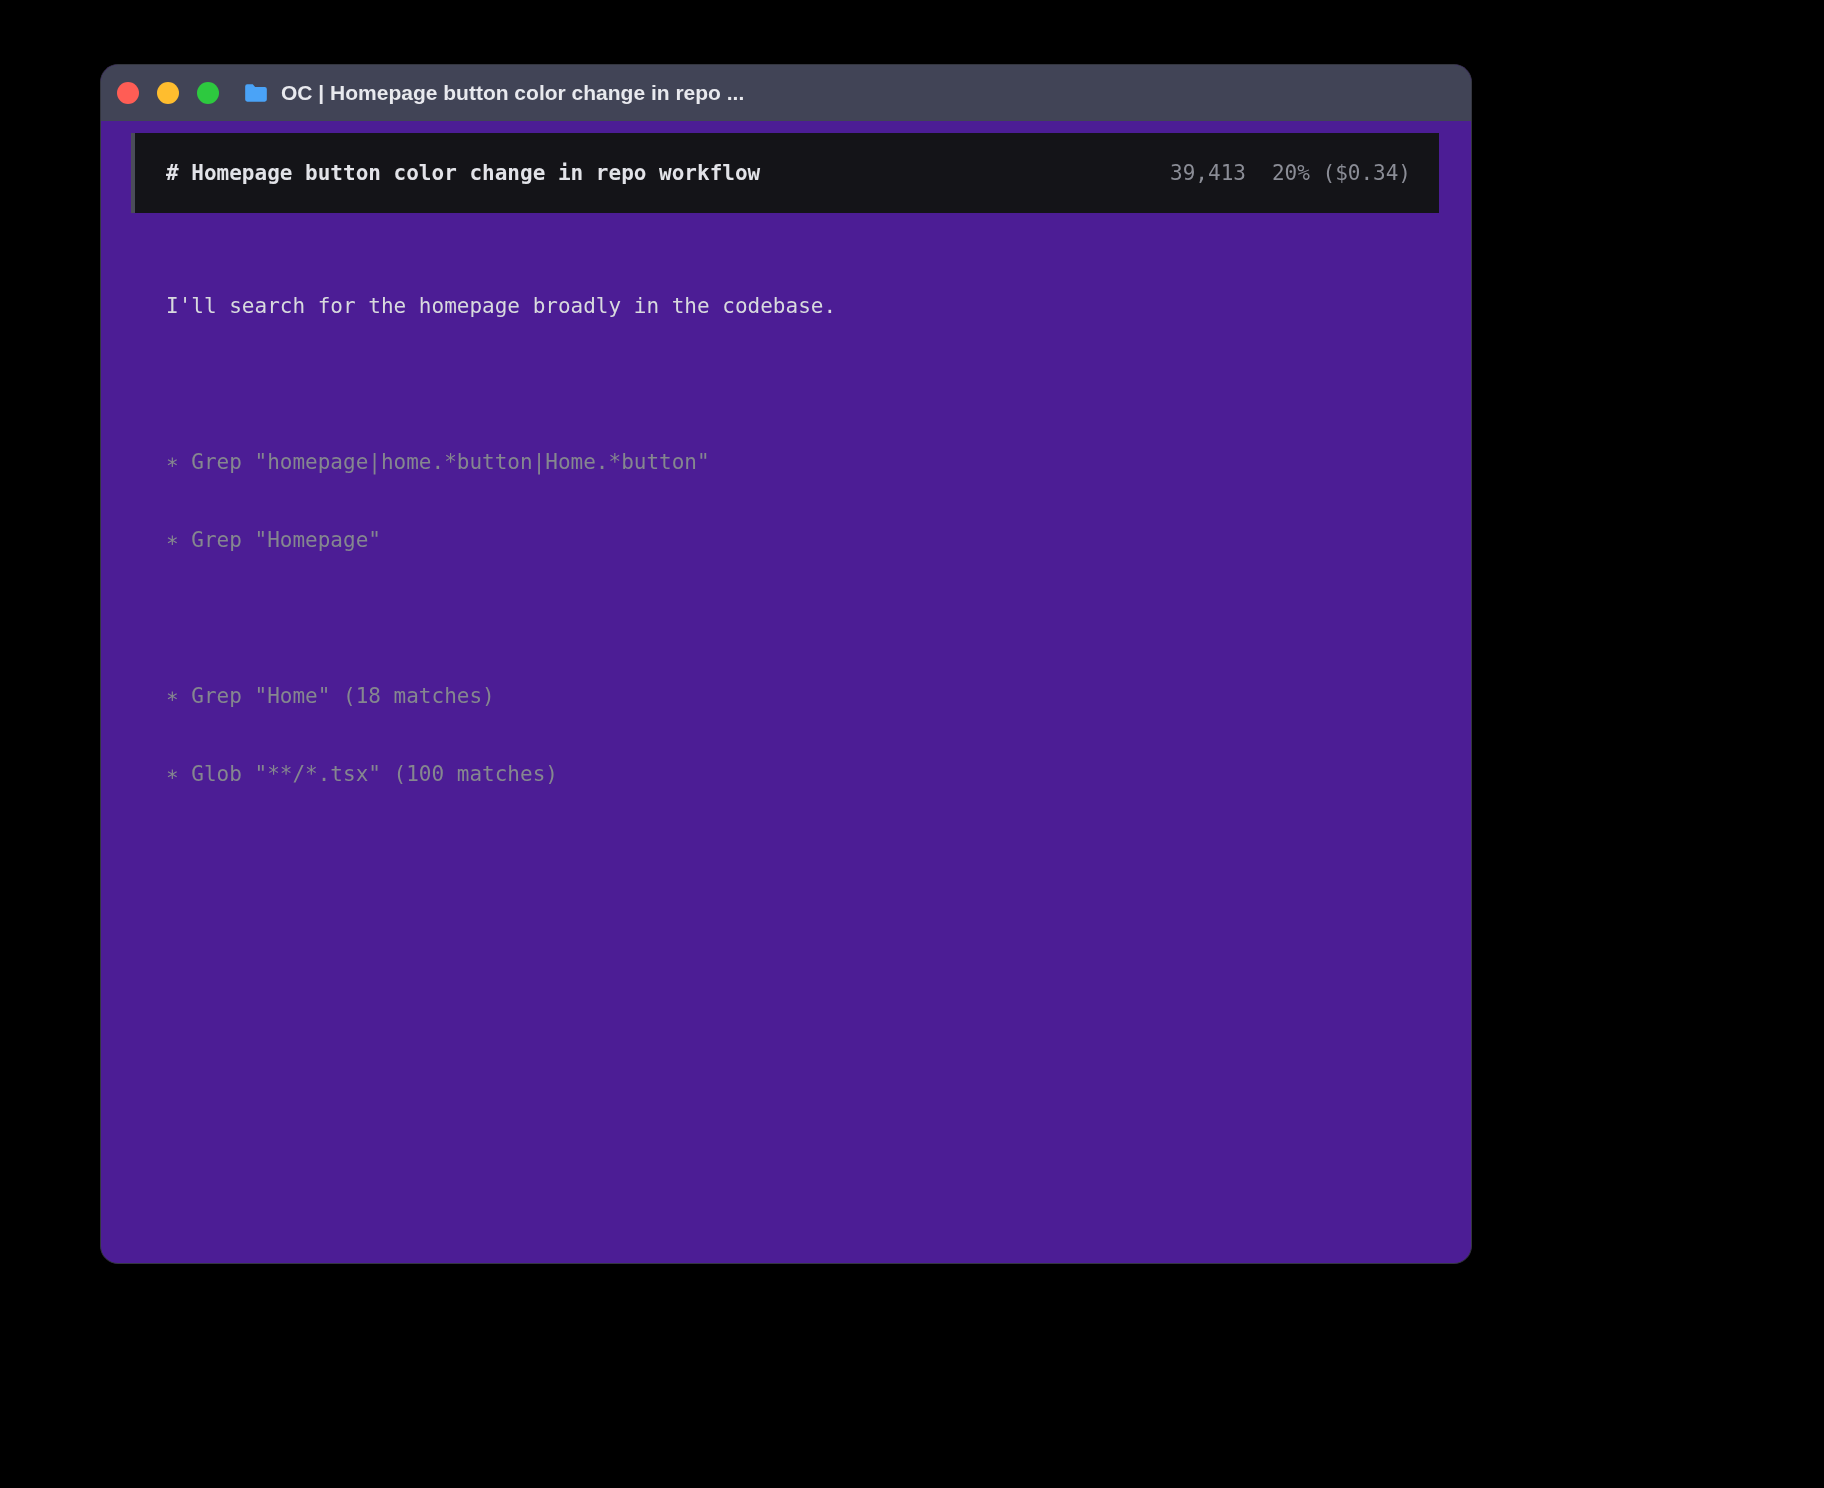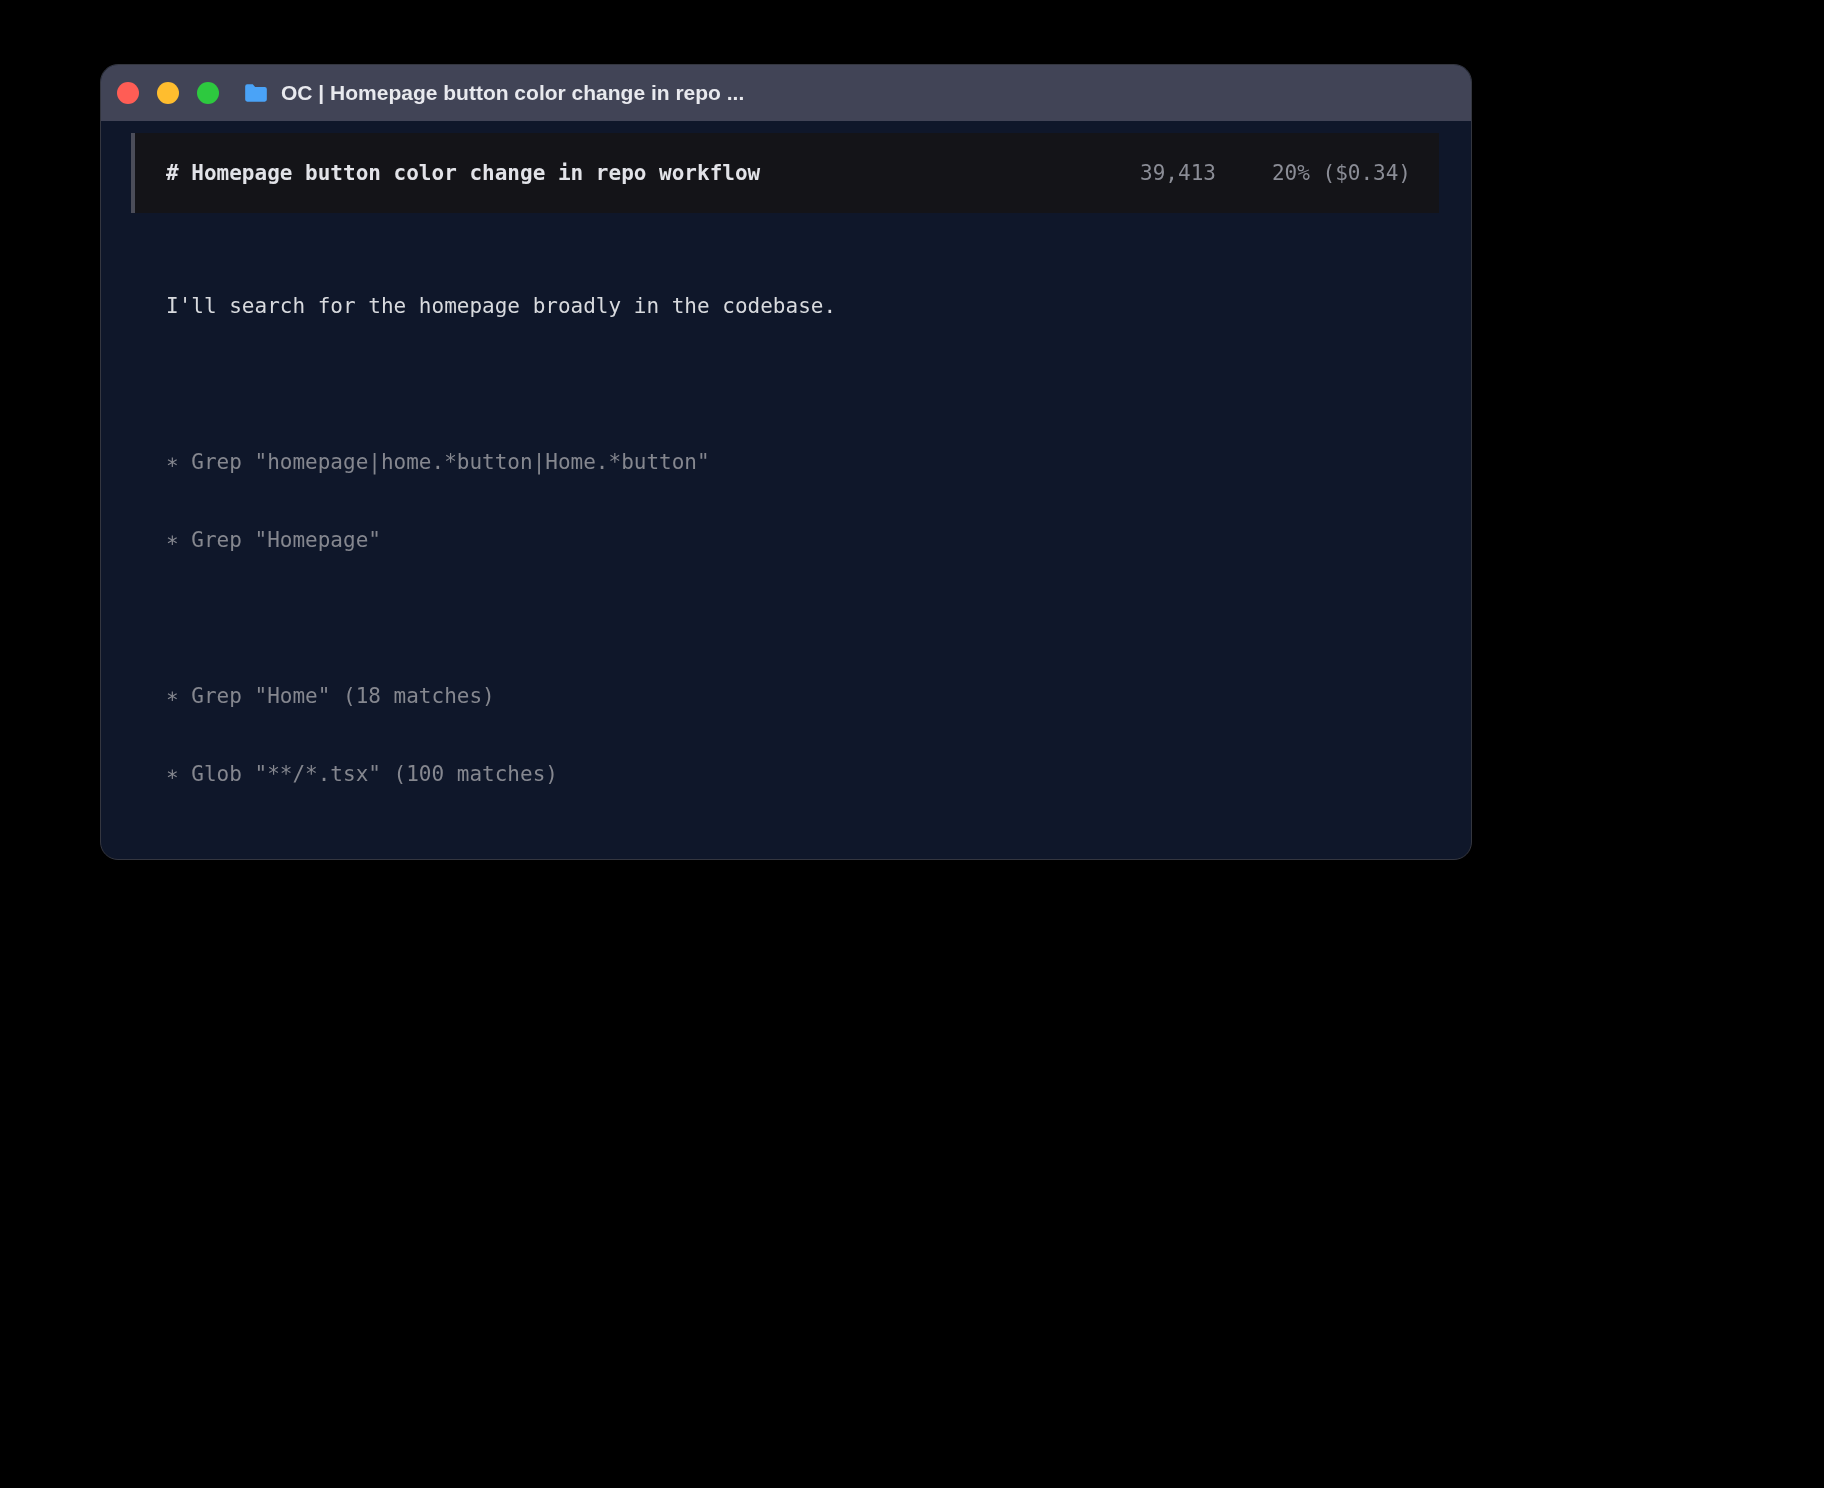--- a/index.html
+++ b/index.html
@@ -1,21 +1,21 @@
 <!DOCTYPE html>
 <html><head>
 <meta charset="utf-8">
 <style>
   * { margin:0; padding:0; box-sizing:border-box; }
   html,body { width:1824px; height:1488px; background:#000; overflow:hidden;
     font-family:"DejaVu Sans Mono","Liberation Mono",monospace; }
 
   .window {
-    position:absolute; left:100px; top:64px; width:1372px; height:796px;
-    background:#0f172a; border:1px solid #34363f; border-radius:18px;
+    position:absolute; left:100px; top:64px; width:1372px; height:1200px;
+    background:#4c1d95; border:1px solid #34363f; border-radius:18px;
     overflow:hidden; display:flex; flex-direction:column;
     box-shadow:0 18px 60px rgba(0,0,0,.8);
   }
 
   
   .titlebar {
     flex:0 0 56px; background:#414456; display:flex; align-items:center;
     padding:0 20px 0 16px; font-family:"Liberation Sans","DejaVu Sans",sans-serif;
   }
   .lights { display:flex; gap:18px; align-items:center; }
@@ -29,21 +29,21 @@
 
   
   .content { flex:1; padding:12px 32px 0 30px; display:flex; flex-direction:column;
     font-size:21px; line-height:26px; }
 
   .header-block {
     flex:0 0 80px; background:#141418; border-left:4px solid #4b4d59;
     display:flex; align-items:center; padding:0 28px 0 31px;
   }
   .header-title { color:#e2e3e8; font-weight:bold; white-space:nowrap; }
-  .header-right { margin-left:auto; color:#8b8d96; display:flex;gap:30px; }
+  .header-right { margin-left:auto; color:#8b8d96; display:flex; }
   .header-right .tokens { margin-right:26px; }
 
   .user-block {
     margin-top:28px; flex:0 0 72px; background:#1a1a20; border-left:4px solid #4f9bf8;
     display:flex; align-items:center; padding-left:31px; color:#dcdde2;
   }
 
   .conversation { margin-top:28px; padding-left:35px; }
   .block { margin-bottom:26px; white-space:pre; }
   .block.text { color:#d8dade; }

